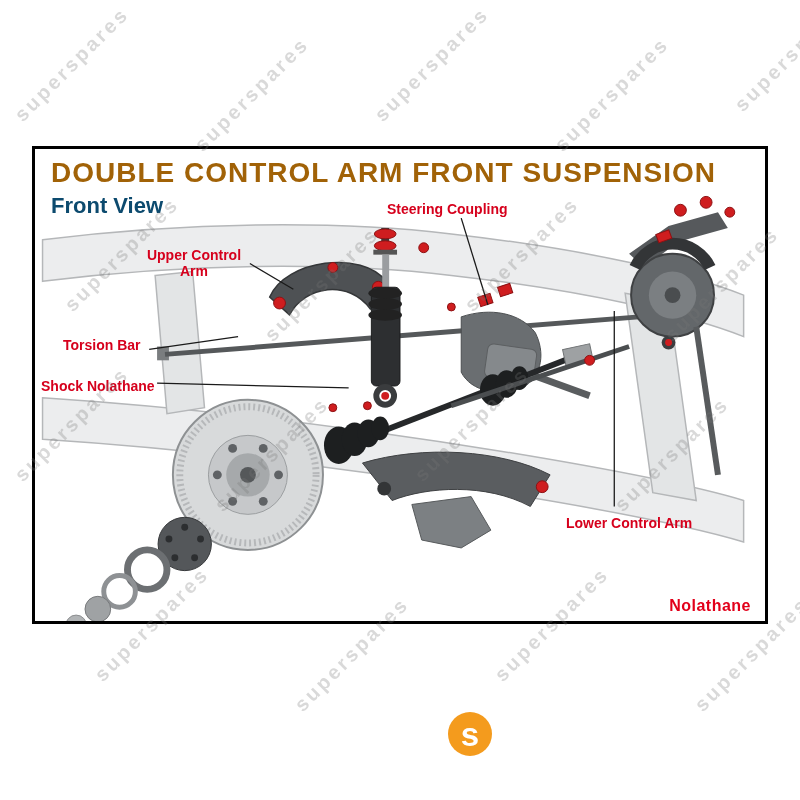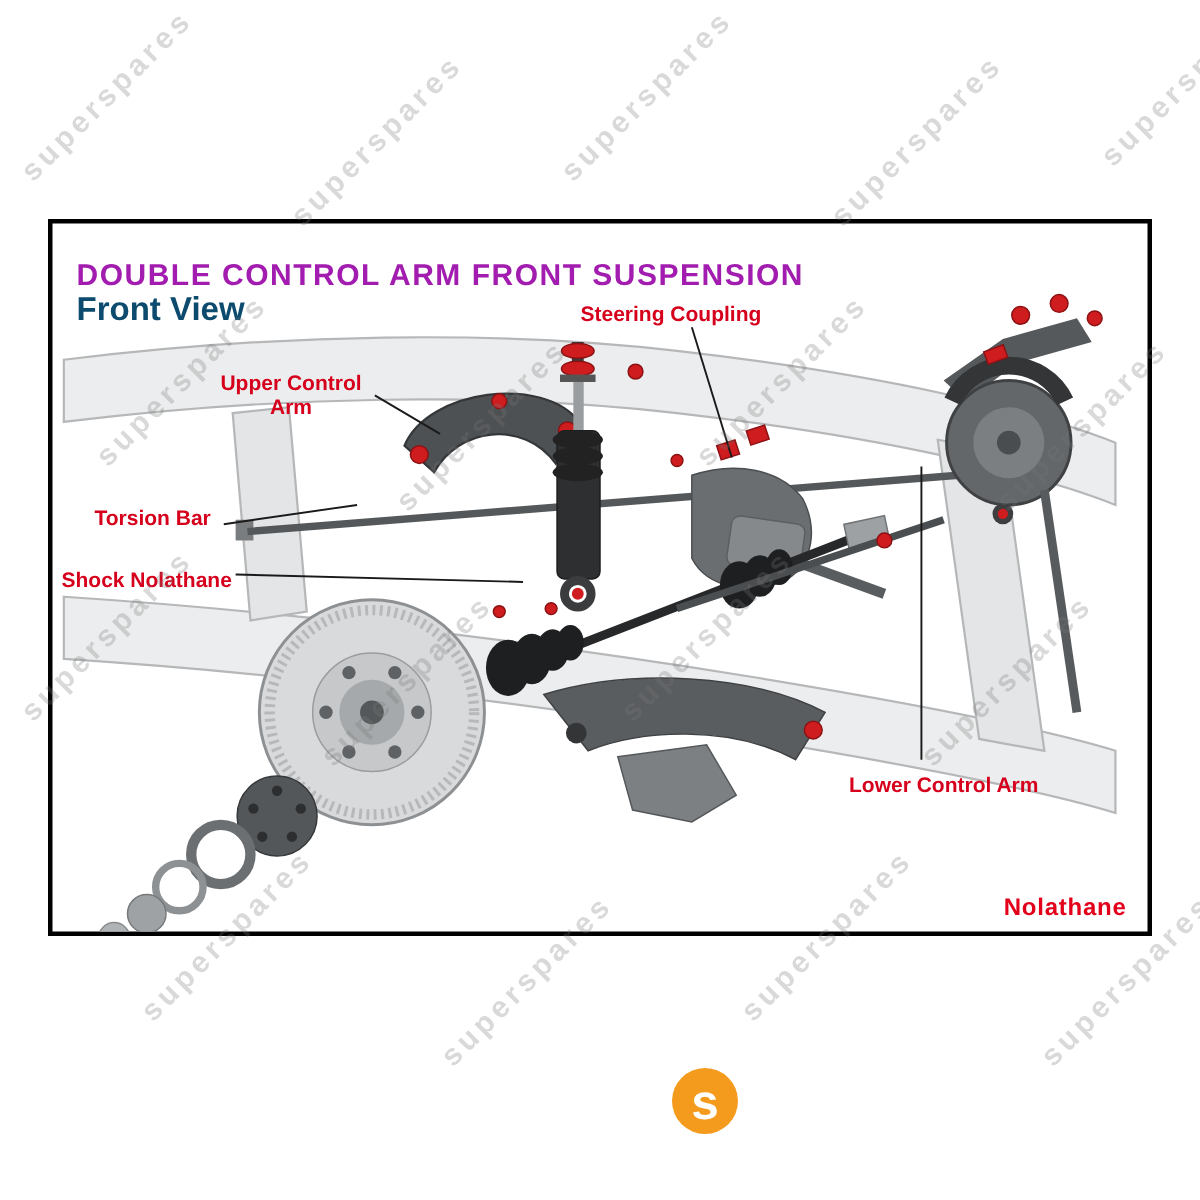--- a/index.html
+++ b/index.html
@@ -14,22 +14,22 @@
     color:rgba(120,120,120,0.28);transform:rotate(-45deg);transform-origin:left top;
     white-space:nowrap;
   }
   
   .diagram-box{
     position:absolute;left:32px;top:146px;width:736px;height:478px;
     border:3px solid #000;box-sizing:border-box;background:transparent;z-index:2;
   }
   .diagram-inner{position:absolute;inset:0;}
   .diagram-title{
-    position:absolute;left:16px;top:8px;font-size:20px;font-weight:bold;
-    letter-spacing:1px;color:#a21caf;white-space:nowrap;margin-top:16px;
+    position:absolute;left:16px;top:8px;font-size:28px;font-weight:bold;
+    letter-spacing:1px;color:#a16207;white-space:nowrap;
   }
   .diagram-subtitle{
     position:absolute;left:16px;top:44px;font-size:22px;font-weight:bold;
     color:#0c4a6e;white-space:nowrap;
   }
   .illustration{position:absolute;left:0;top:0;width:730px;height:472px;}
   .part-label{
     position:absolute;font-size:14px;font-weight:bold;color:#d6001c;
     white-space:nowrap;z-index:5;
   }

